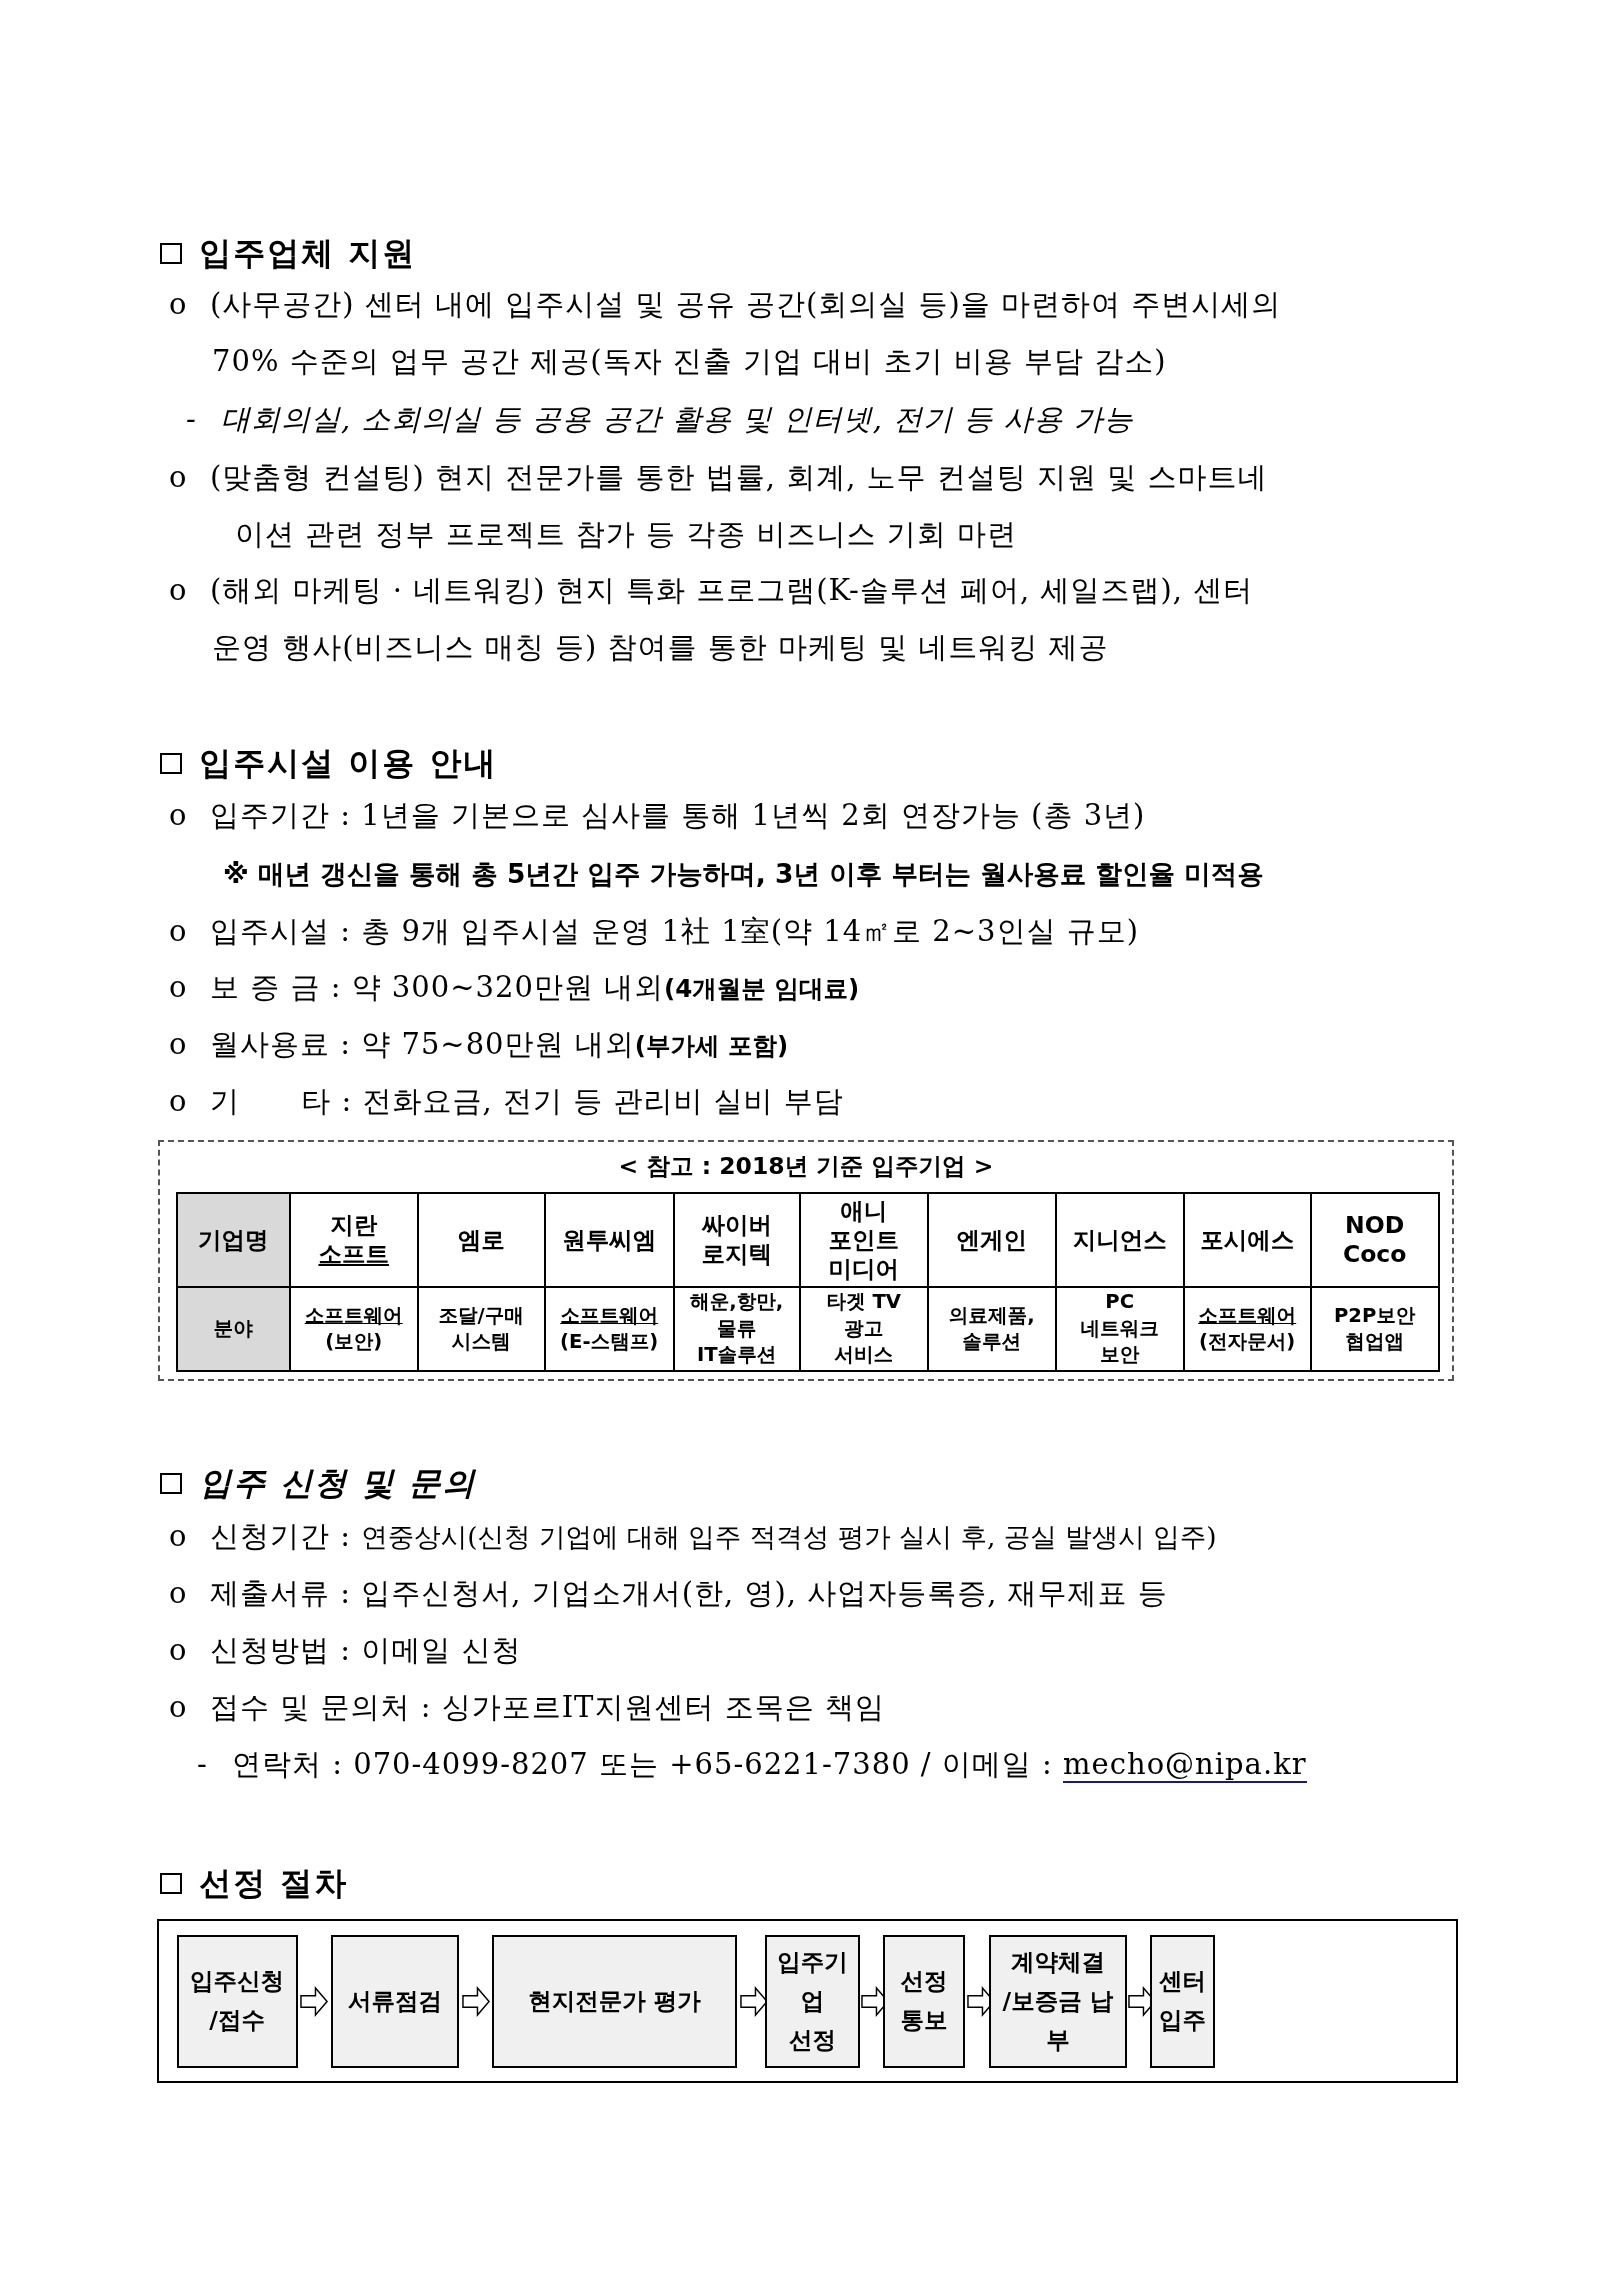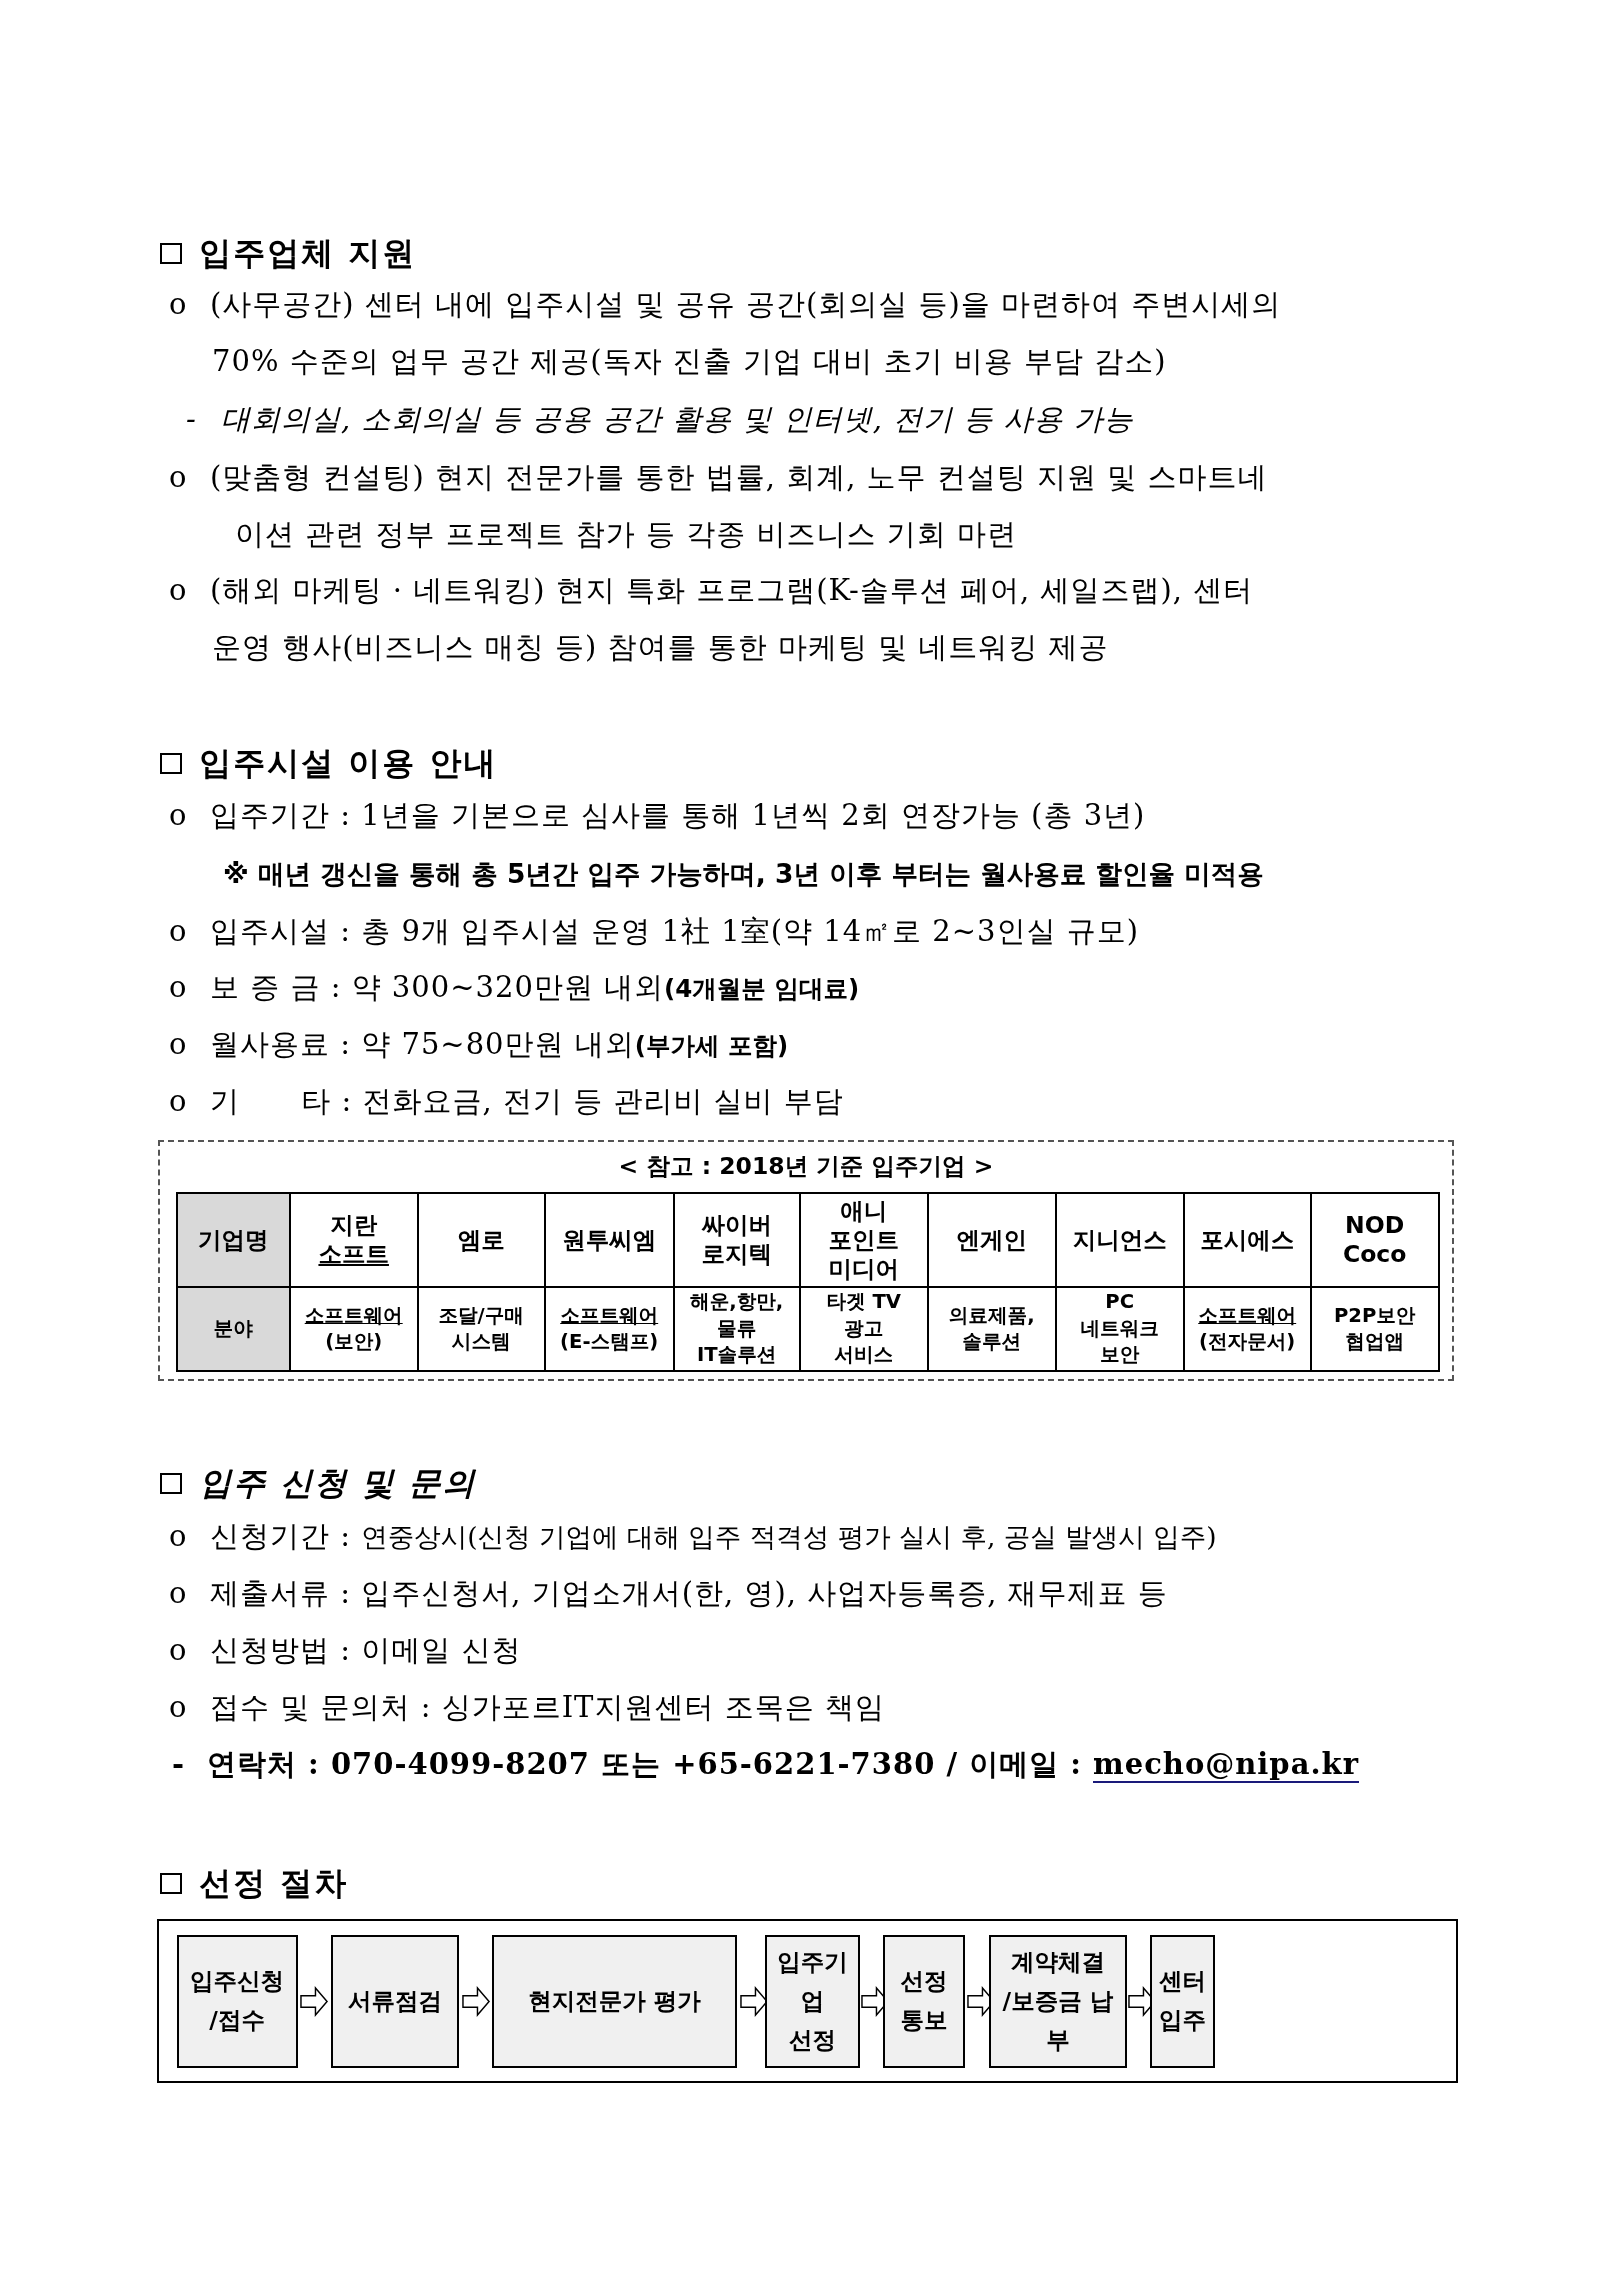--- a/index.html
+++ b/index.html
@@ -180,21 +180,21 @@
   </div>
   <div class="line" style="left:169px; top:1574px;">
     <span class="bullet">o</span><span>제출서류</span> : <span>입주신청서, 기업소개서(한, 영), 사업자등록증, 재무제표 등</span>
   </div>
   <div class="line" style="left:169px; top:1631px;">
     <span class="bullet">o</span><span>신청방법</span> : <span>이메일 신청</span>
   </div>
   <div class="line" style="left:169px; top:1688px;">
     <span class="bullet">o</span><span>접수 및 문의처</span> : <span>싱가포르IT지원센터 조목은 책임</span>
   </div>
-  <div class="line" style="left:172px; top:1745px;font-weight:bold;">
+  <div class="line" style="left:197px; top:1745px;">
     <span class="dash">-</span><span>연락처</span> : <span>070-4099-8207</span> <span>또는</span> <span>+65-6221-7380</span> <span>/</span> <span>이메일</span> : <span class="email">mecho@nipa.kr</span>
   </div>
 
   <div class="heading" style="top:1862px;text-align:right;">
     <span class="box"></span>
     <span>선정 절차</span>
   </div>
 
   <div class="flow">
     <div class="step" style="left:17.6px; width:121px;">

